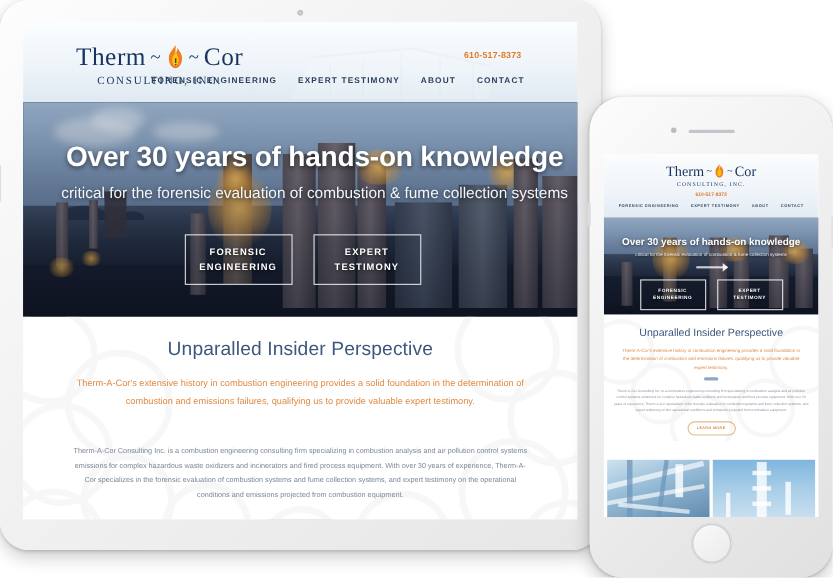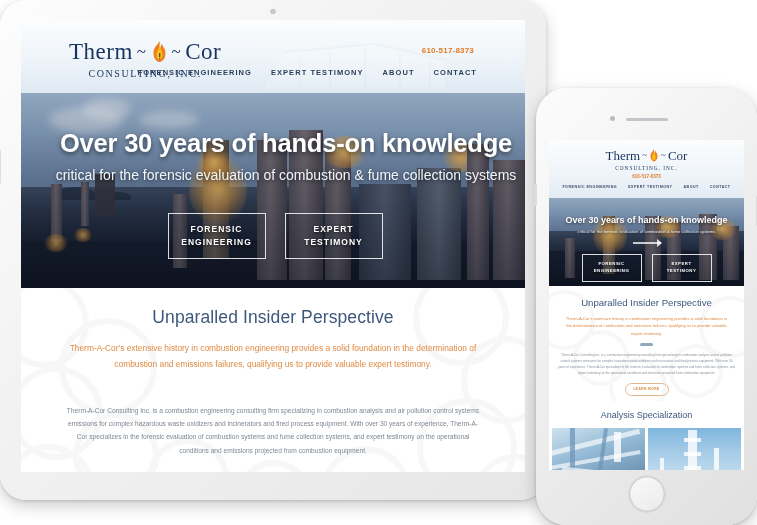--- a/index.html
+++ b/index.html
@@ -441,21 +441,20 @@
         <div style="position:relative;">
           <div class="m-h2">Unparalled Insider Perspective</div>
           <div class="m-lead">Therm-A-Cor's extensive history in combustion engineering provides a solid foundation in the determination of combustion and emissions failures, qualifying us to provide valuable expert testimony.</div>
           <div class="m-sep"></div>
           <div class="m-body">Therm-A-Cor Consulting Inc. is a combustion engineering consulting firm specializing in combustion analysis and air pollution control systems emissions for complex hazardous waste oxidizers and incinerators and fired process equipment. With over 30 years of experience, Therm-A-Cor specializes in the forensic evaluation of combustion systems and fume collection systems, and expert testimony on the operational conditions and emissions projected from combustion equipment.</div>
           <div class="m-learn">LEARN MORE</div>
         </div>
       </div>
 
       <div class="m-sect2">
-        <div class="m-h3">Analysis Specialization</div>
         <div class="m-gallery">
           <div class="m-img a">
             <div class="pipe" style="left:-4px;top:12px;width:100%;height:5px;transform:rotate(-14deg);"></div>
             <div class="pipe" style="left:-4px;top:30px;width:100%;height:4px;transform:rotate(-10deg);"></div>
             <div class="pipe2" style="left:18px;top:0;width:5px;height:100%;"></div>
             <div class="pipe2" style="left:48px;top:0;width:4px;height:100%;transform:rotate(8deg);"></div>
             <div class="pipe" style="left:10px;top:42px;width:70%;height:4px;transform:rotate(6deg);"></div>
 
             <div class="tower2" style="left:62px;top:4px;width:7px;height:30px;"></div>
           </div>

